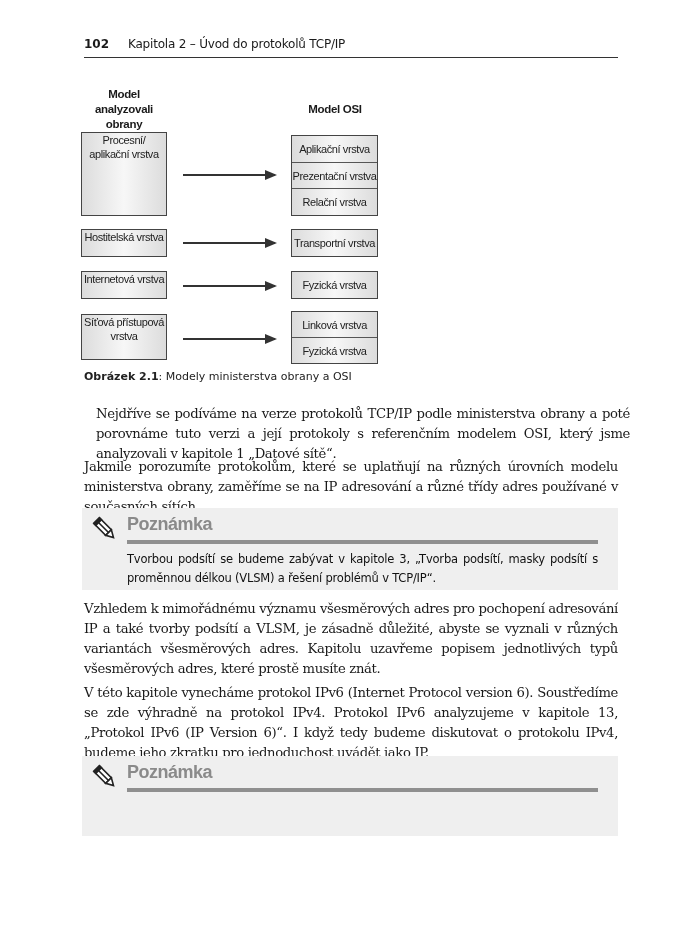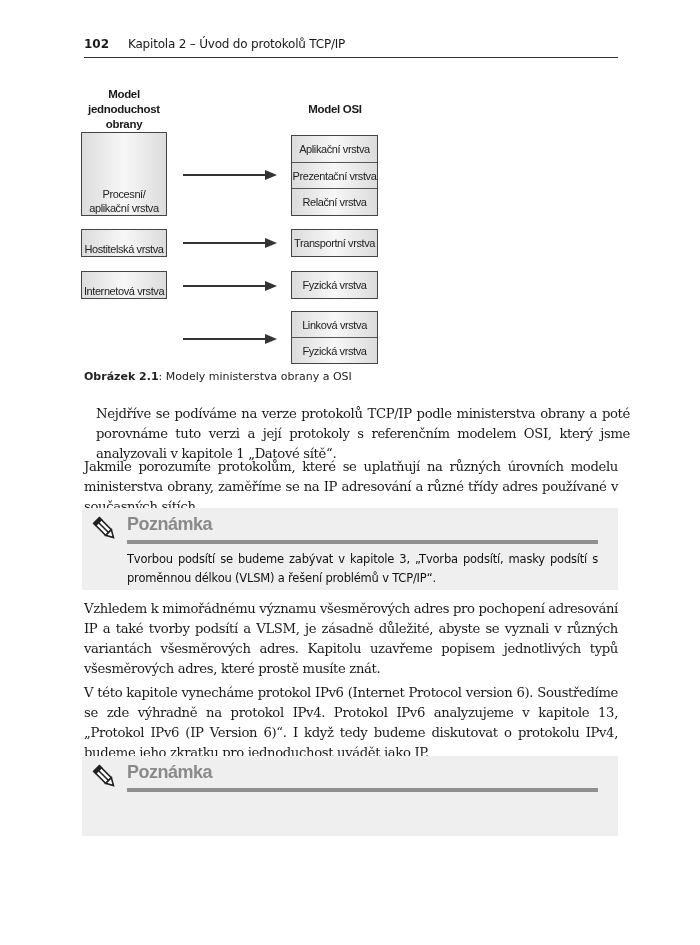--- a/index.html
+++ b/index.html
@@ -4,21 +4,21 @@
 <style>
   html, body { margin: 0; padding: 0; background: #ffffff; }
   body { width: 700px; height: 945px; position: relative; overflow: hidden; font-family: "DejaVu Serif", serif; color: #1a1a1a; }
 
   .header { position: absolute; left: 84px; top: 37px; width: 534px; height: 20px; border-bottom: 1px solid #333; text-decoration: underline; }
   .page-num { position: absolute; left: 0; top: 0; font-family: "DejaVu Sans", sans-serif; font-weight: bold; font-size: 12px; }
   .chapter-title { position: absolute; left: 44px; top: 0; font-family: "DejaVu Sans", sans-serif; font-size: 12px; letter-spacing: -0.2px; }
 
   .diagram { position: absolute; left: 0; top: 0; width: 700px; height: 400px; font-family: "Liberation Sans", sans-serif; }
   .col-title { position: absolute; text-align: center; font-weight: bold; font-size: 11.5px; line-height: 15px; letter-spacing: -0.3px; }
-  .box { position: absolute; border: 1.5px solid #444; box-sizing: border-box; background: linear-gradient(90deg, #dcdcdc 0%, #f7f7f7 50%, #dcdcdc 100%); display: flex; align-items: flex-end; justify-content: center; text-align: center; font-size: 11px; line-height: 14px; letter-spacing: -0.4px; color: #222; }
+  .box { position: absolute; border: 1.5px solid #444; box-sizing: border-box; background: linear-gradient(90deg, #dcdcdc 0%, #f7f7f7 50%, #dcdcdc 100%); display: flex; align-items: flex-start; justify-content: center; text-align: center; font-size: 11px; line-height: 14px; letter-spacing: -0.4px; color: #222; }
   .stack { position: absolute; border: 1.5px solid #444; box-sizing: border-box; display: flex; flex-direction: column; }
   .stack .cell { flex: 1; display: flex; align-items: center; justify-content: center; font-size: 11px; letter-spacing: -0.4px; background: linear-gradient(90deg, #dcdcdc 0%, #f7f7f7 50%, #dcdcdc 100%); border-top: 1px solid #555; color:#222; }
   .stack .cell:first-child { border-top: none; }
   .arrow { position: absolute; height: 2px; background: #333; }
   .arrow::after { content: ""; position: absolute; right: -2px; top: -4px; border-left: 12px solid #333; border-top: 5px solid transparent; border-bottom: 5px solid transparent; }
 
   .caption { position: absolute; left: 84px; top: 370px; font-family: "DejaVu Sans", sans-serif; font-size: 11px; color: #222; }
   .caption b { font-weight: bold; }
 
   .para { position: absolute; left: 84px; width: 534px; font-family: "DejaVu Serif", serif; font-size: 13.2px; line-height: 20px; text-align: justify; letter-spacing: -0.35px; color: #1a1a1a; }
@@ -34,36 +34,42 @@
 <body>
 
 <div class="header">
   <span class="page-num">102</span>
   <span class="chapter-title">Kapitola 2 – Úvod do protokolů TCP/IP</span>
 </div>
 
 <div class="diagram">
   <div class="col-title" style="left:82px; top:87px; width:84px;">
     <div>Model</div>
-    <div>jednoduchost</div>
+    <div>analyzovali</div>
     <div>obrany</div>
   </div>
   <div class="col-title" style="left:292px; top:102px; width:86px;">Model OSI</div>
 
   <div class="box" style="left:81px; top:132px; width:86px; height:84px;">
     <div>
         <div>Procesní/</div>
         <div>aplikační vrstva</div>
       </div>
   </div>
   <div class="box" style="left:81px; top:229px; width:86px; height:28px;">
     <div>Hostitelská vrstva</div>
   </div>
   <div class="box" style="left:81px; top:271px; width:86px; height:28px;">
     <div>Internetová vrstva</div>
+  </div>
+  <div class="box" style="left:81px; top:314px; width:86px; height:46px;">
+    <div>
+        <div>Síťová přístupová</div>
+        <div>vrstva</div>
+      </div>
   </div>
 
   <div class="arrow" style="left:183px; top:174px; width:92px;"></div>
   <div class="arrow" style="left:183px; top:242px; width:92px;"></div>
   <div class="arrow" style="left:183px; top:285px; width:92px;"></div>
   <div class="arrow" style="left:183px; top:338px; width:92px;"></div>
 
   <div class="stack" style="left:291px; top:135px; width:87px; height:81px;">
     <div class="cell">Aplikační vrstva</div>
     <div class="cell">Prezentační vrstva</div>

